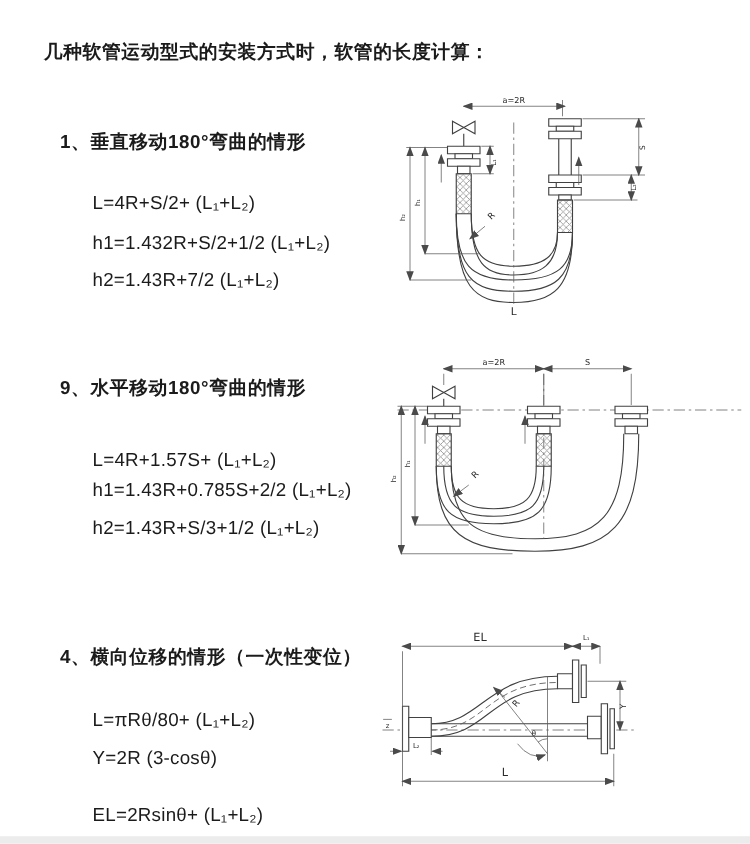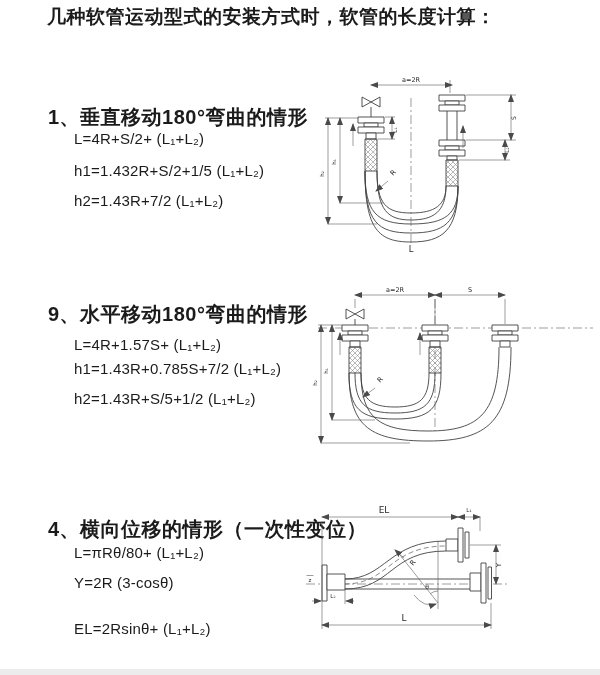--- a/index.html
+++ b/index.html
@@ -1,45 +1,45 @@
 <!DOCTYPE html>
 <html><head>
 <meta charset="utf-8">
 <style>
   html,body{margin:0;padding:0;}
   body{width:600px;height:675px;background:#ffffff;position:relative;overflow:hidden;
        font-family:"Liberation Sans","DejaVu Sans",sans-serif;color:#1b1b1b;}
-  .title{position:absolute;left:35px;top:4px;font-size:19px;font-weight:bold;letter-spacing:.5px;margin-left:12px;}
-  .sec-heading{position:absolute;font-size:20px;font-weight:bold;letter-spacing:.5px;}
-  .formula{position:absolute;font-size:15px;letter-spacing:.2px;font-family:"Liberation Sans","DejaVu Sans",sans-serif;}
+  .title{position:absolute;left:35px;top:32px;font-size:15px;font-weight:bold;letter-spacing:.5px;}
+  .sec-heading{position:absolute;font-size:15px;font-weight:bold;letter-spacing:.5px;}
+  .formula{position:absolute;font-size:15px;letter-spacing:.2px;font-family:"Liberation Sans","DejaVu Sans",sans-serif;margin-top:24px;}
   .diag{position:absolute;}
   .diag line,.diag path,.diag rect,.diag polyline{vector-effect:non-scaling-stroke;}
   .ol{stroke:#414141;fill:none;stroke-width:.9;}
   .dl{stroke:#5a5a5a;fill:none;stroke-width:.6;}
   .cl{stroke:#5a5a5a;fill:none;stroke-width:.6;stroke-dasharray:9,3,2,3;}
   .hd{stroke:#5a5a5a;fill:none;stroke-width:.7;stroke-dasharray:5,3;}
   .fl{stroke:#414141;fill:#ffffff;stroke-width:.9;}
   .br{stroke:#414141;fill:url(#braidp);stroke-width:.9;}
   .diag text{fill:#2a2a2a;font-family:"DejaVu Sans",sans-serif;stroke:none;}
   .bottom-strip{position:absolute;left:0;bottom:0;width:600px;height:6px;background:#ececec;}
 </style>
 </head>
 <body>
 
 <div class="title">几种软管运动型式的安装方式时，软管的长度计算：</div>
 
 <div class="sec-heading" style="left:48px;top:104px">1、垂直移动180°弯曲的情形</div>
 <div class="formula" style="left:74px;top:130px">L=4R+S/2+ (L₁+L₂)</div>
-<div class="formula" style="left:74px;top:162px">h1=1.432R+S/2+1/5 (L₁+L₂)</div>
+<div class="formula" style="left:74px;top:162px">h1=1.432R+S/2+1/2 (L₁+L₂)</div>
 <div class="formula" style="left:74px;top:192px">h2=1.43R+7/2 (L₁+L₂)</div>
 
 <div class="sec-heading" style="left:48px;top:301px">9、水平移动180°弯曲的情形</div>
 <div class="formula" style="left:74px;top:336px">L=4R+1.57S+ (L₁+L₂)</div>
-<div class="formula" style="left:74px;top:360px">h1=1.43R+0.785S+7/2 (L₁+L₂)</div>
-<div class="formula" style="left:74px;top:390px">h2=1.43R+S/5+1/2 (L₁+L₂)</div>
+<div class="formula" style="left:74px;top:360px">h1=1.43R+0.785S+2/2 (L₁+L₂)</div>
+<div class="formula" style="left:74px;top:390px">h2=1.43R+S/3+1/2 (L₁+L₂)</div>
 
 <div class="sec-heading" style="left:48px;top:516px">4、横向位移的情形（一次性变位）</div>
 <div class="formula" style="left:74px;top:544px">L=πRθ/80+ (L₁+L₂)</div>
 <div class="formula" style="left:74px;top:574px">Y=2R (3-cosθ)</div>
 <div class="formula" style="left:74px;top:620px">EL=2Rsinθ+ (L₁+L₂)</div>
 
 <svg class="diag" style="left:313px;top:72px" width="277" height="188" viewBox="0 0 277 188">
   <defs>
     <marker id="aE" markerWidth="8" markerHeight="6" refX="7" refY="3" orient="auto" markerUnits="userSpaceOnUse">
       <path d="M0,0 L8,3 L0,6 Z" fill="#4a4a4a"></path>

